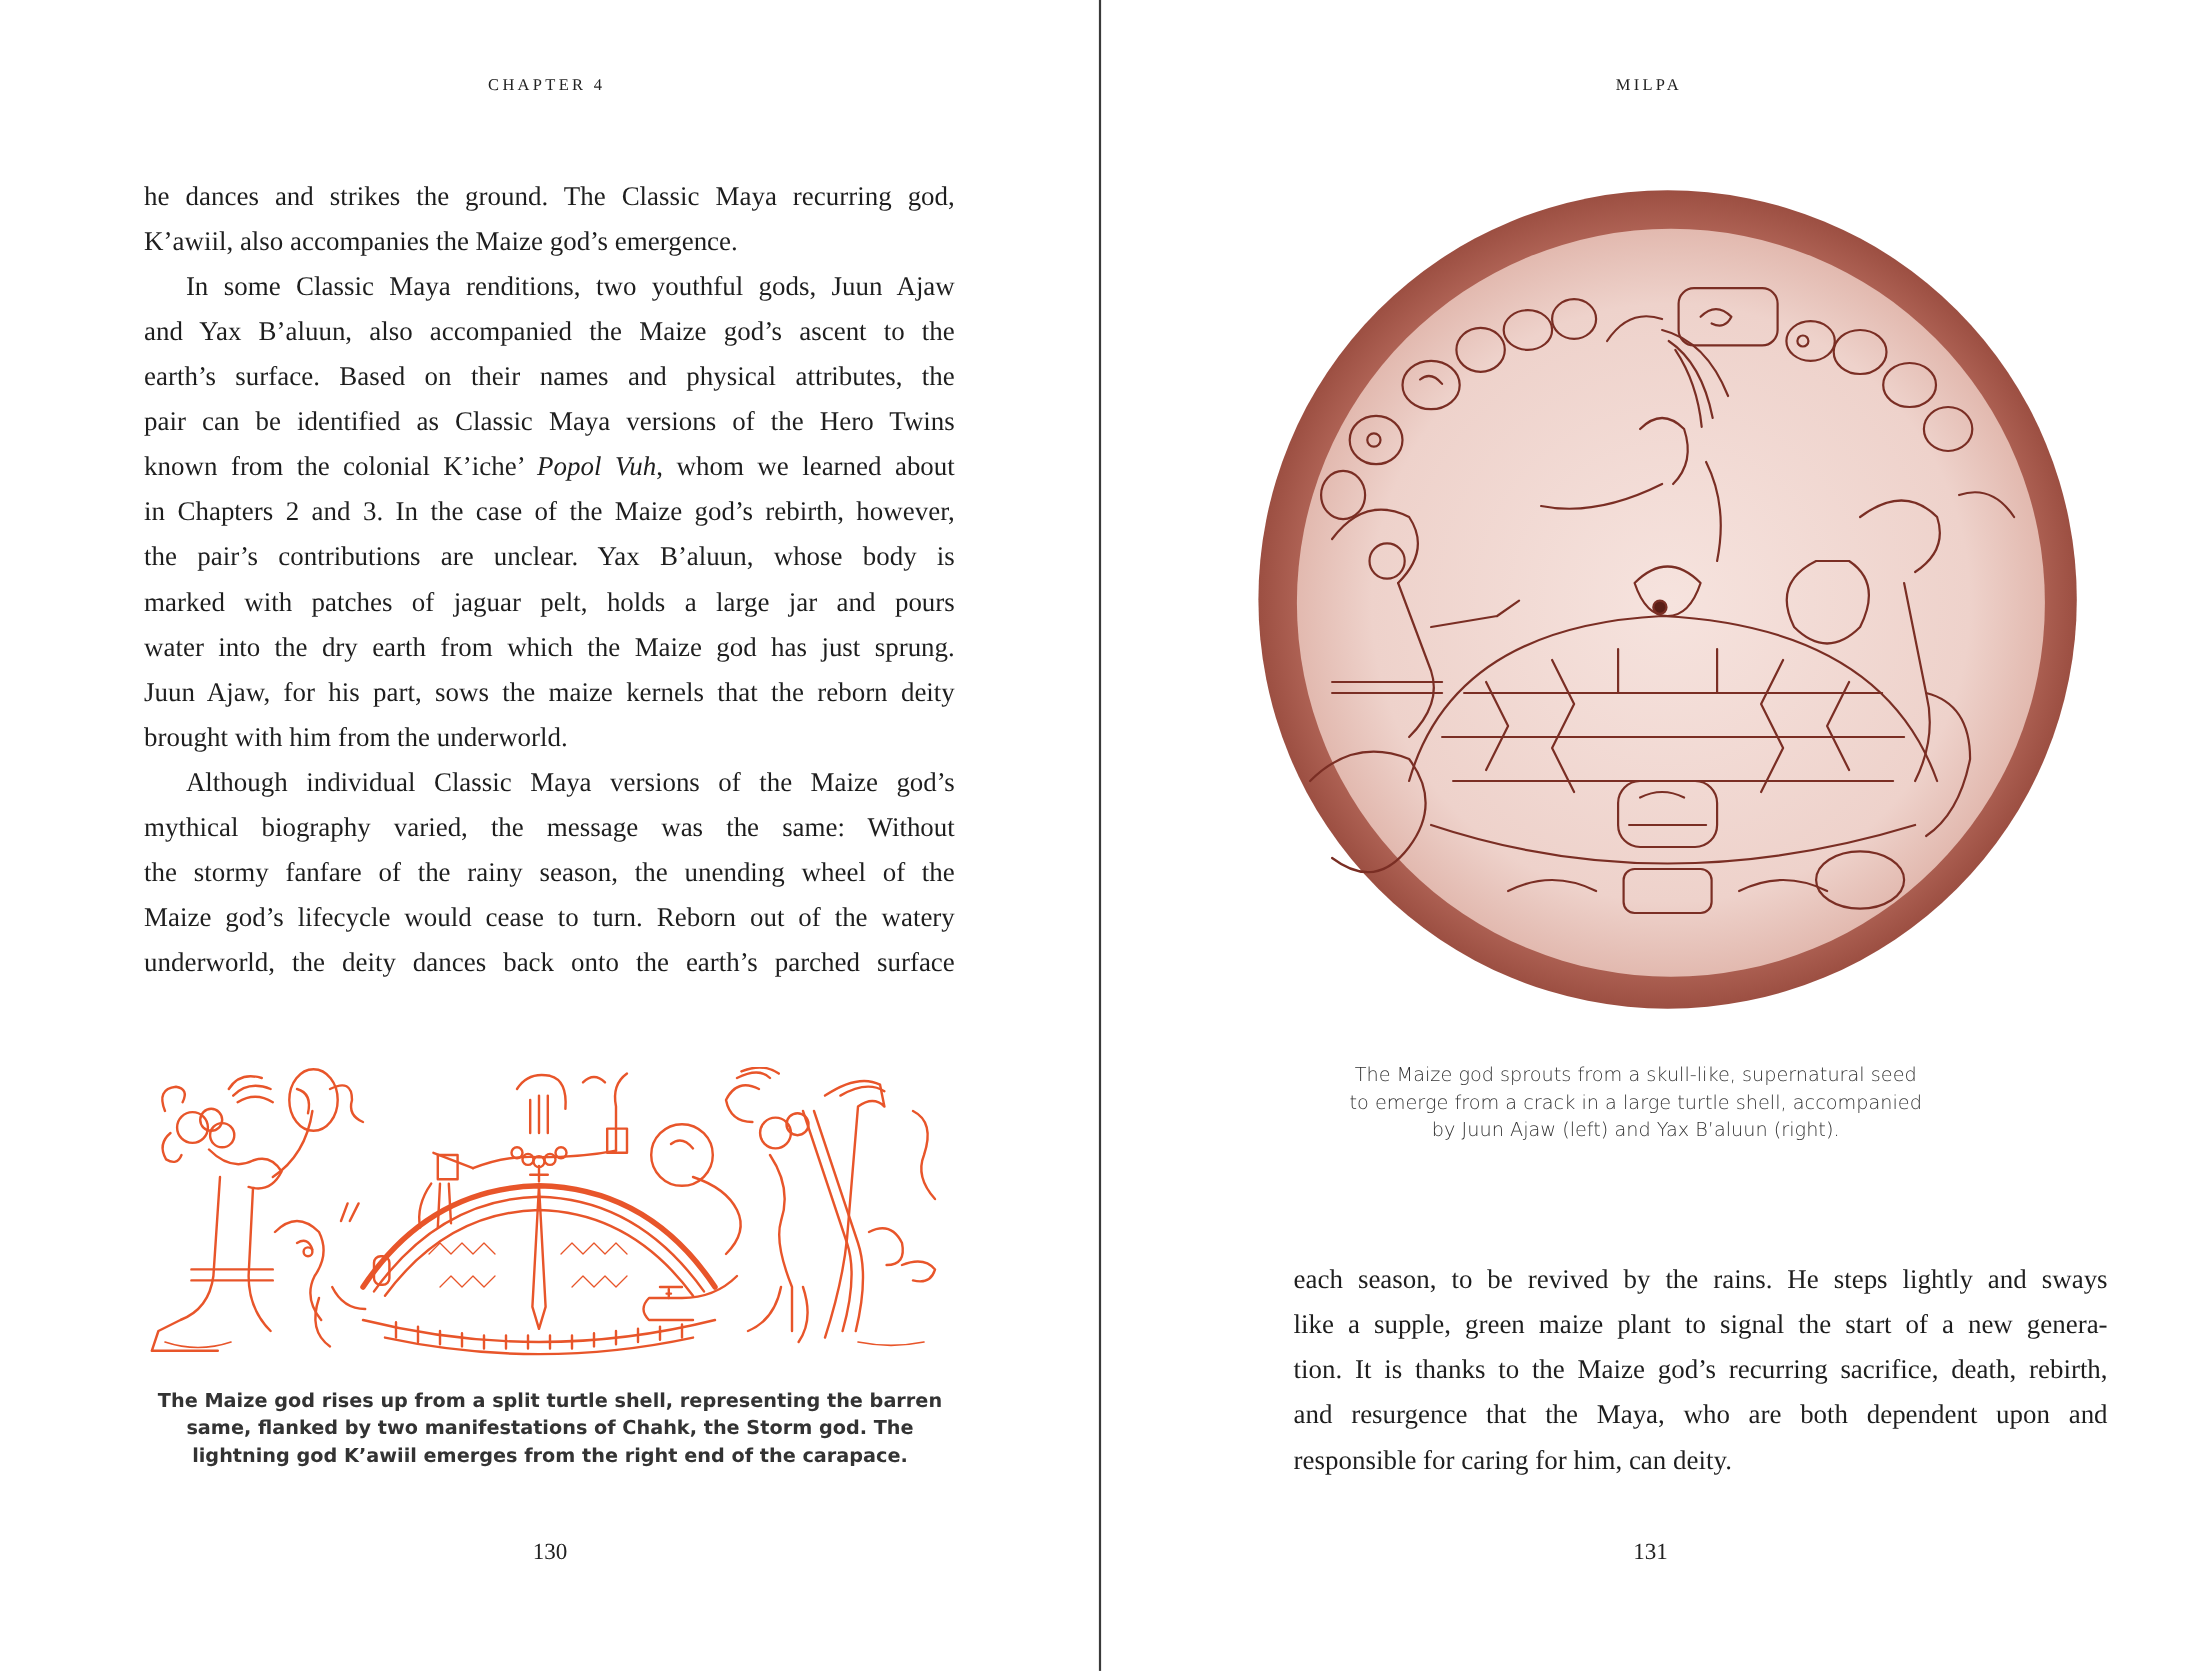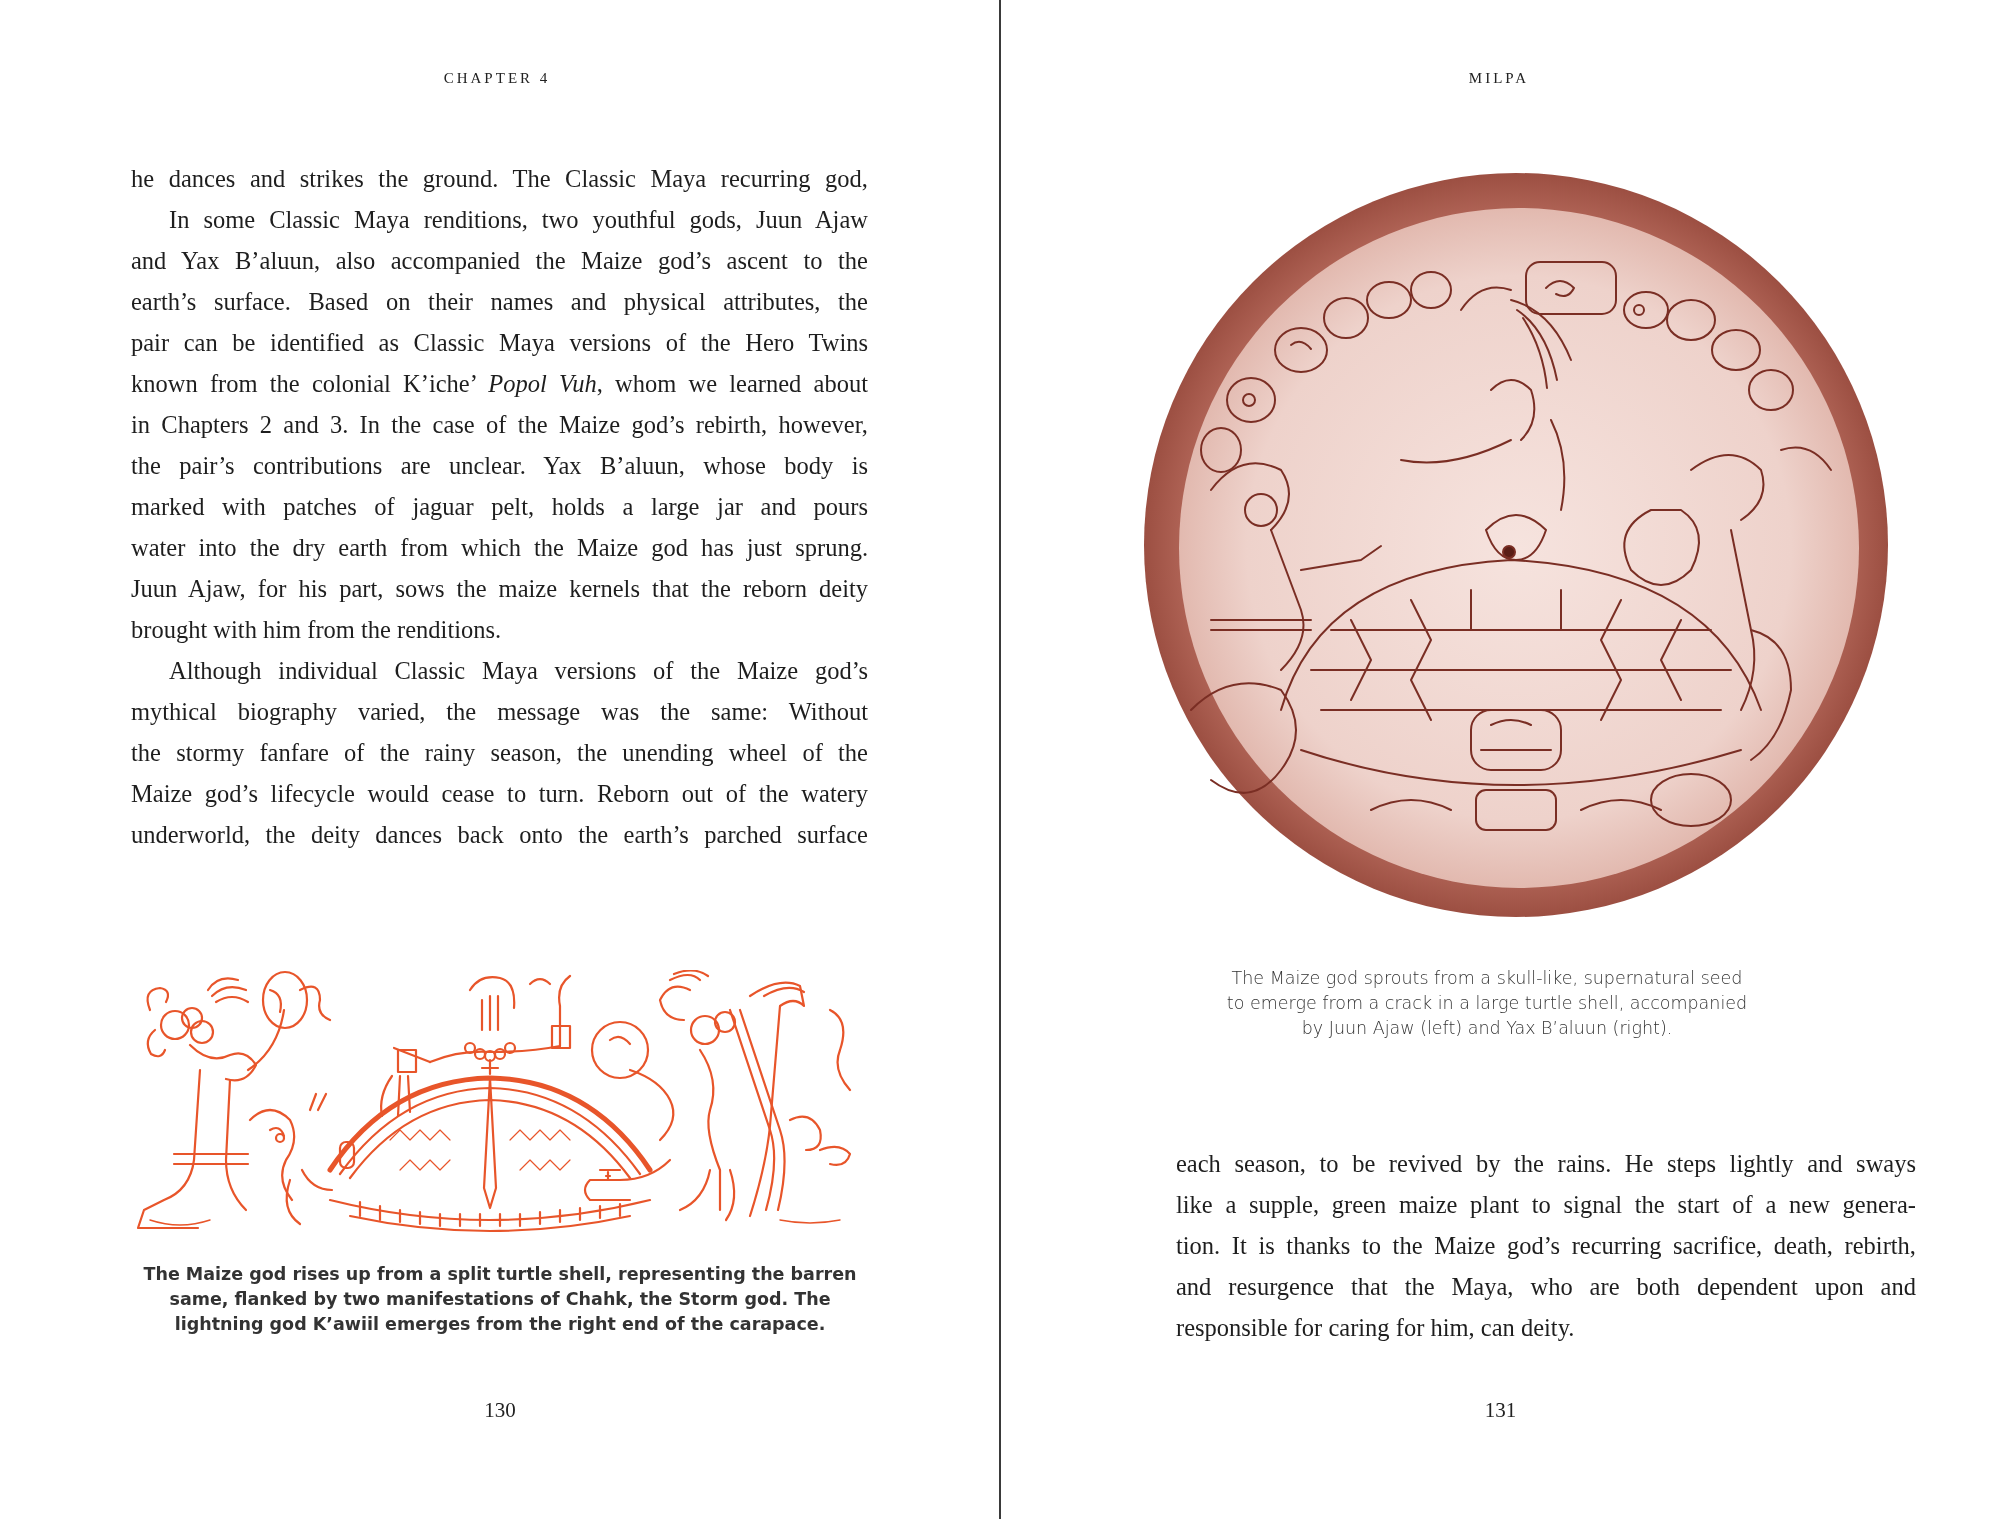--- a/index.html
+++ b/index.html
@@ -45,31 +45,32 @@
   .figure-bowl { position:absolute; left:130px; top:150px; width:770px; height:770px; }
 </style>
 </head>
 <body>
 
 <div class="page left">
   <div class="running-head">CHAPTER 4</div>
 
   <div class="body-text left-text">
     <span class="line">he dances and strikes the ground. The Classic Maya recurring god,</span>
+    <span class="line last">K’awiil, also accompanies the Maize god’s emergence.</span>
     <span class="line indent">In some Classic Maya renditions, two youthful gods, Juun Ajaw</span>
     <span class="line">and Yax B’aluun, also accompanied the Maize god’s ascent to the</span>
     <span class="line">earth’s surface. Based on their names and physical attributes, the</span>
     <span class="line">pair can be identified as Classic Maya versions of the Hero Twins</span>
     <span class="line"><span>known from the colonial K’iche’ </span><em>Popol Vuh</em><span>, whom we learned about</span></span>
     <span class="line">in Chapters 2 and 3. In the case of the Maize god’s rebirth, however,</span>
     <span class="line">the pair’s contributions are unclear. Yax B’aluun, whose body is</span>
     <span class="line">marked with patches of jaguar pelt, holds a large jar and pours</span>
     <span class="line">water into the dry earth from which the Maize god has just sprung.</span>
     <span class="line">Juun Ajaw, for his part, sows the maize kernels that the reborn deity</span>
-    <span class="line last">brought with him from the renditions.</span>
+    <span class="line last">brought with him from the underworld.</span>
     <span class="line indent">Although individual Classic Maya versions of the Maize god’s</span>
     <span class="line">mythical biography varied, the message was the same: Without</span>
     <span class="line">the stormy fanfare of the rainy season, the unending wheel of the</span>
     <span class="line">Maize god’s lifecycle would cease to turn. Reborn out of the watery</span>
     <span class="line">underworld, the deity dances back onto the earth’s parched surface</span>
   </div>
 
   <svg class="figure-drawing" viewBox="0 0 770 270" fill="none" stroke="#e8552a" stroke-width="2.2" stroke-linecap="round" stroke-linejoin="round">
 
     <g>

